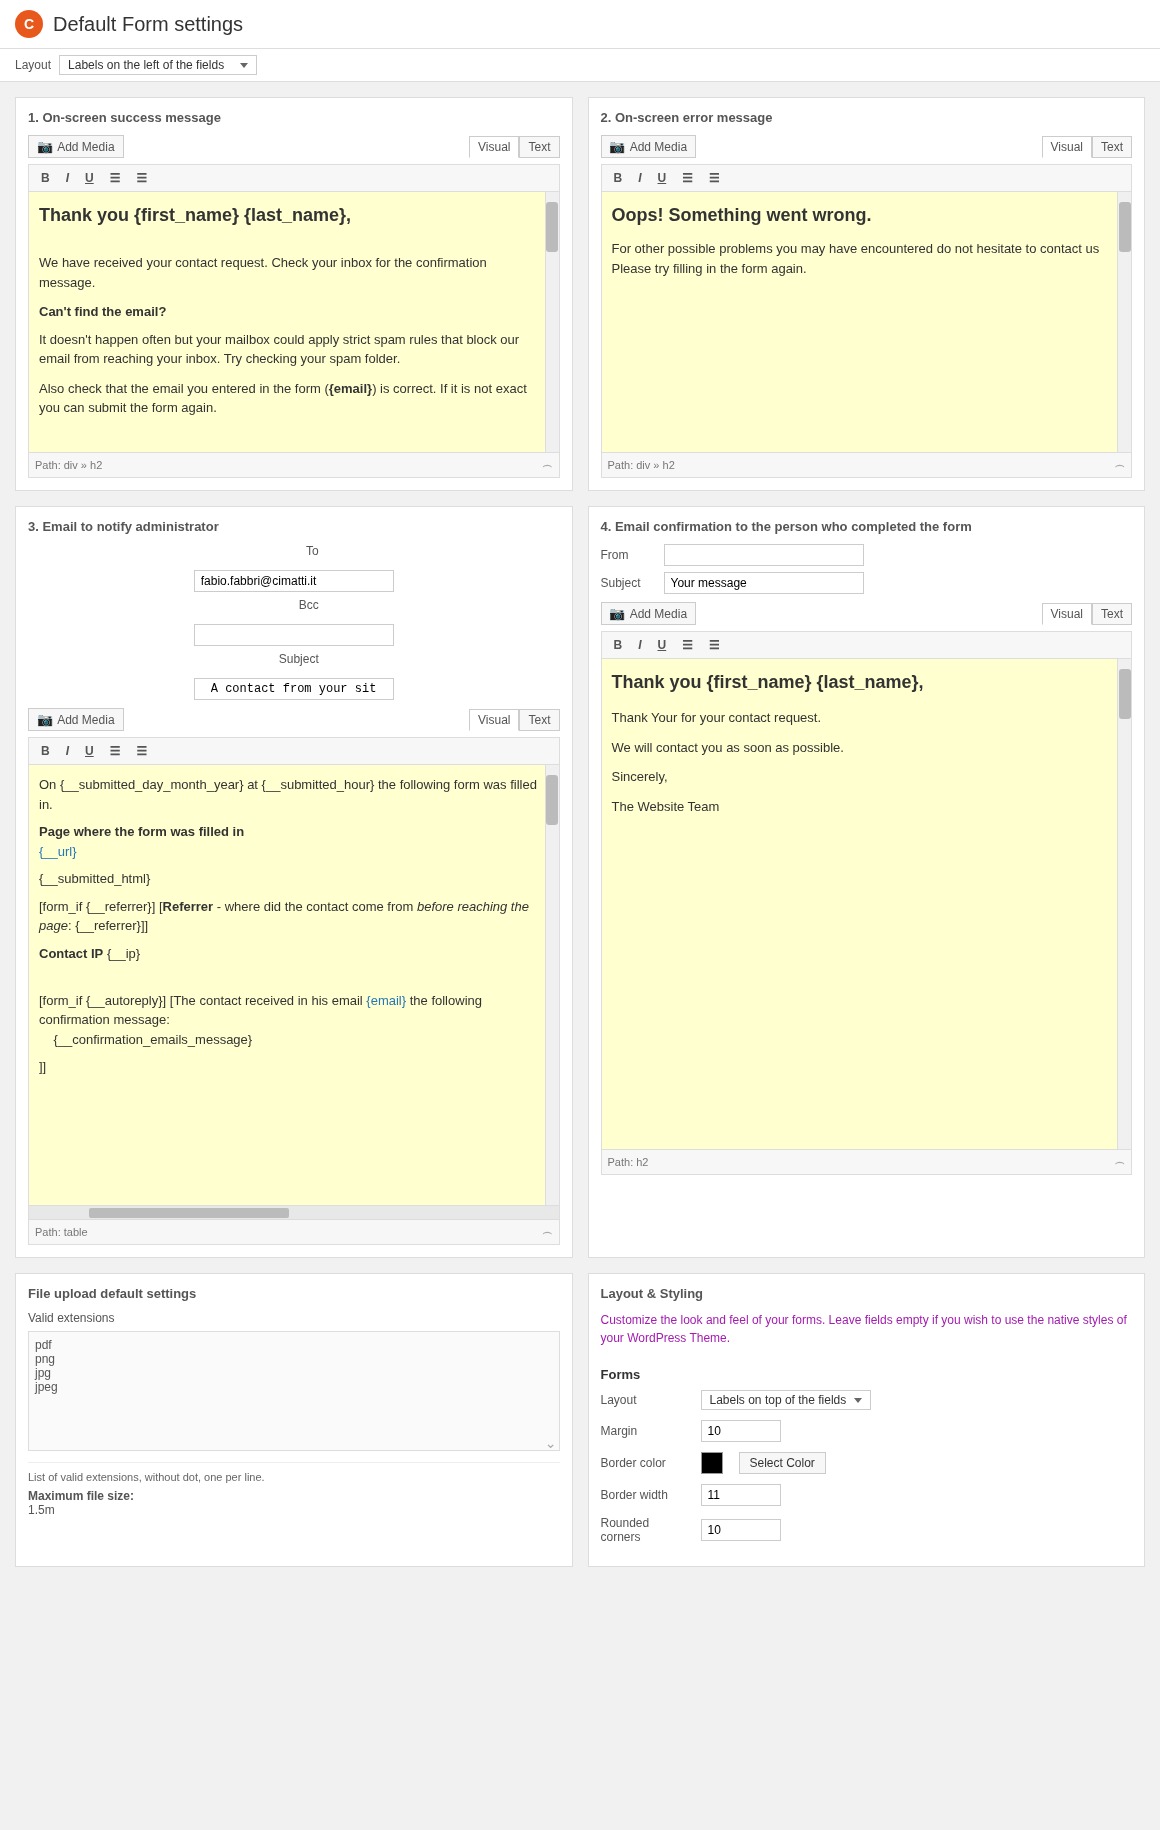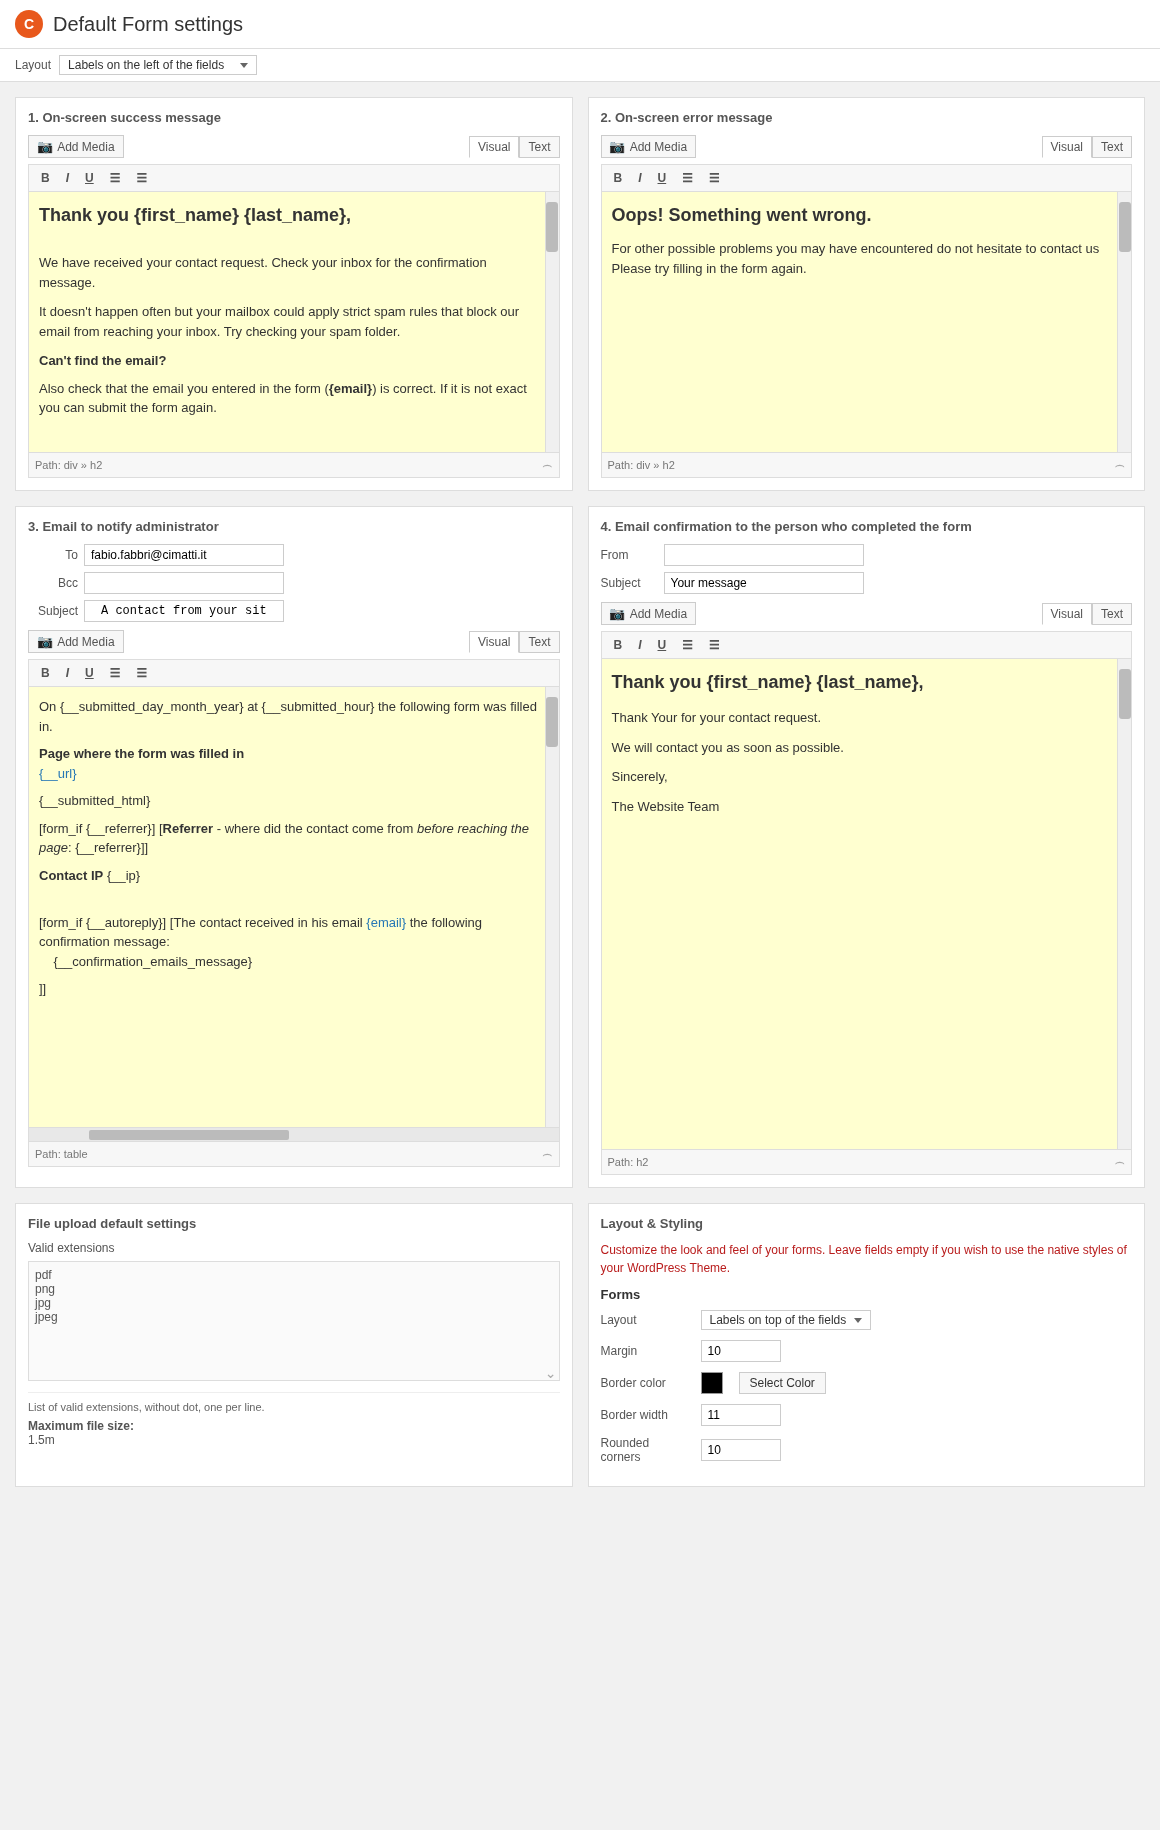--- a/index.html
+++ b/index.html
@@ -22,37 +22,37 @@
     .fmt-i { font-style: italic; }
     .fmt-u { text-decoration: underline; }
 
     .editor-area { border: 1px solid #ddd; min-height: 260px; background: #fff; position: relative; overflow: hidden; }
     .editor-content { padding: 10px; background: #ffffd0; min-height: 260px; overflow-y: auto; font-size: 13px; line-height: 1.5; }
 
     .path-bar { font-size: 11px; color: #777; padding: 3px 6px; border: 1px solid #ddd; border-top: none; background: #f7f7f7; display: flex; justify-content: space-between; align-items: center; }
     .resize-handle { color: #aaa; font-size: 16px; }
 
     
-    .form-row { display: flex; align-items: center; gap: 6px; margin-bottom: 6px; }
+    .form-row { display: flex; align-items: center; gap: 12px; margin-bottom: 6px; flex-direction: column; }
     .form-row label { font-size: 12px; color: #555; width: 50px; text-align: right; }
     .form-row input { border: 1px solid #ccc; padding: 3px 6px; font-size: 12px; flex: 1; max-width: 200px; }
 
     
     .sec4-form-row { display: flex; align-items: center; gap: 8px; margin-bottom: 6px; }
     .sec4-form-row label { font-size: 12px; color: #555; width: 55px; }
     .sec4-form-row input { border: 1px solid #ccc; padding: 3px 6px; font-size: 12px; width: 200px; }
 
     
     .file-section { background: #fff; border: 1px solid #ddd; padding: 12px; }
     .textarea-wrapper { position: relative; }
     .resize-corner { position: absolute; right: 2px; bottom: 2px; color: #aaa; font-size: 14px; }
 
     
     .styling-section { background: #fff; border: 1px solid #ddd; padding: 12px; }
-    .styling-desc { font-size: 12px; color: #b91c1c; margin-bottom: 10px; line-height: 1.5; }
+    .styling-desc { font-size: 12px; color: #a21caf; margin-bottom: 20px; line-height: 1.5; }
     .forms-subtitle { font-size: 13px; font-weight: bold; color: #333; margin-bottom: 8px; }
     .styling-row { display: flex; align-items: center; gap: 10px; margin-bottom: 10px; }
     .styling-row label { font-size: 12px; color: #555; width: 90px; }
     .styling-row input[type="text"] { border: 1px solid #ccc; padding: 3px 6px; font-size: 12px; width: 80px; }
     .select-color-btn { background: #f7f7f7; border: 1px solid #ccc; padding: 3px 10px; font-size: 12px; cursor: pointer; color: #333; }
 
     .editor-outer { position: relative; border-radius: 18px; }
     .editor-scroll-track { position: absolute; right: 0; top: 0; bottom: 0; width: 14px; background: #f0f0f0; border-left: 1px solid #ddd; }
     .editor-scroll-inner { width: 12px; height: 50px; background: #bbb; margin: 10px auto; border-radius: 3px; }
 
@@ -98,22 +98,22 @@
       <button class="fmt-btn fmt-i">I</button>
       <button class="fmt-btn fmt-u">U</button>
       <button class="fmt-btn">☰</button>
       <button class="fmt-btn">☰</button>
     </div>
     <div class="editor-outer">
       <div class="editor-area" style="display:flex;">
         <div class="editor-content" style="flex:1;padding-right:14px;">
           <h2 style="font-size:18px;margin-bottom:10px;font-weight:bold;">Thank you {first_name} {last_name},</h2>
           <p style="margin-bottom:10px;margin-top:24px;">We have received your contact request. Check your inbox for the confirmation message.</p>
+          <p style="margin-bottom:8px;"><strong>Can't find the email?</strong></p>
           <p style="margin-bottom:10px;">It doesn't happen often but your mailbox could apply strict spam rules that block our email from reaching your inbox. Try checking your spam folder.</p>
-          <p style="margin-bottom:8px;"><strong>Can't find the email?</strong></p>
           <p>Also check that the email you entered in the form (<strong>{email}</strong>) is correct. If it is not exact you can submit the form again.</p>
         </div>
         <div class="editor-scroll-track">
           <div class="editor-scroll-inner"></div>
         </div>
       </div>
     </div>
     <div class="path-bar">
       <span>Path: div » h2</span>
       <span class="resize-handle">⌢</span>

